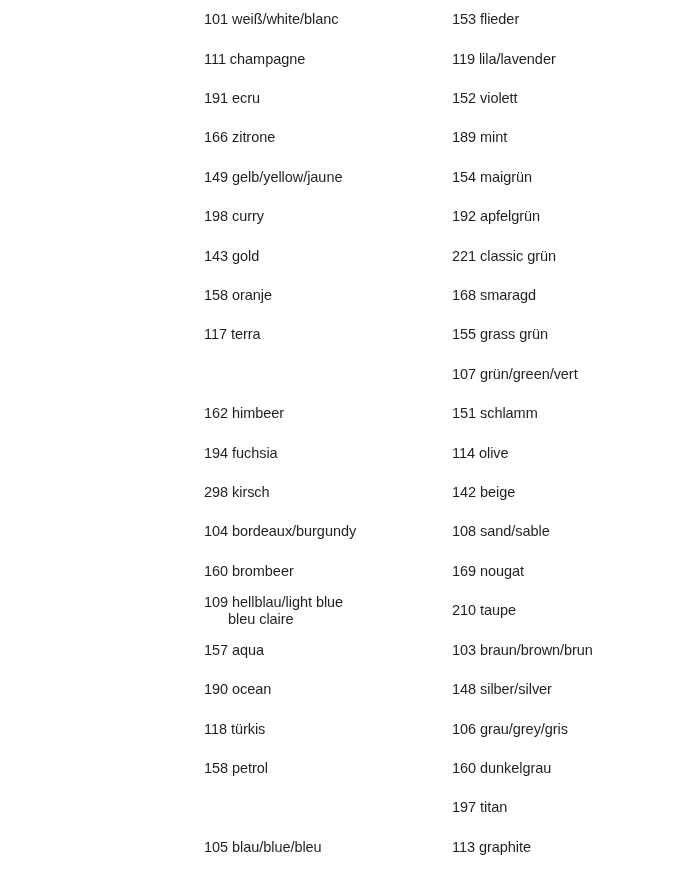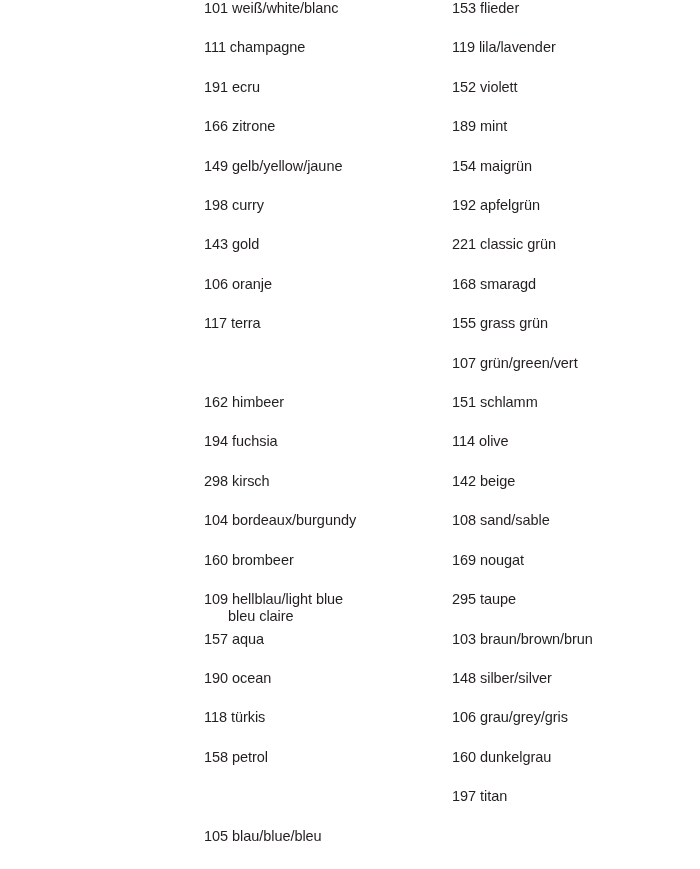--- a/index.html
+++ b/index.html
@@ -28,21 +28,21 @@
     top: 0;
     display: flex;
     flex-direction: column;
   }
 
   #column-left  { left: 105px; width: 345px; }
   #column-right { left: 360px; width: 340px; }
 
   .color-row {
     display: flex;
-    align-items: flex-start;
+    align-items: center;
     height: 39.41px;
   }
 
   .swatch {
     flex: 0 0 auto;
     position: relative;
     overflow: hidden;
     box-shadow: inset 0 0 0 0.4px rgba(0,0,0,0.06);
   }
   #column-left  .swatch { width: 87px; }
@@ -147,21 +147,21 @@
       </div>
       <div class="color-row">
         <div class="swatch"></div>
         <div class="label">
           <span class="line1">143 gold</span>
         </div>
       </div>
       <div class="color-row">
         <div class="swatch" style="background: rgb(244, 118, 15);"></div>
         <div class="label">
-          <span class="line1">106 oranje</span>
+          <span class="line1">158 oranje</span>
         </div>
       </div>
       <div class="color-row">
         <div class="swatch fine" style="background: rgb(206, 112, 66);"></div>
         <div class="label">
           <span class="line1">117 terra</span>
         </div>
       </div>
       <div class="color-row">
         <div class="swatch" style="background: rgb(243, 219, 229);"></div>
@@ -328,21 +328,21 @@
       </div>
       <div class="color-row">
         <div class="swatch" style="background: rgb(194, 82, 42);"></div>
         <div class="label">
           <span class="line1">169 nougat</span>
         </div>
       </div>
       <div class="color-row">
         <div class="swatch" style="background: rgb(77, 75, 71);"></div>
         <div class="label">
-          <span class="line1">295 taupe</span>
+          <span class="line1">210 taupe</span>
         </div>
       </div>
       <div class="color-row">
         <div class="swatch fine" style="background: rgb(110, 50, 40);"></div>
         <div class="label">
           <span class="line1">103 braun/brown/brun</span>
         </div>
       </div>
       <div class="color-row">
         <div class="swatch" style="background: rgb(217, 218, 219);"></div>
@@ -359,20 +359,26 @@
       <div class="color-row">
         <div class="swatch" style="background: rgb(79, 77, 88);"></div>
         <div class="label">
           <span class="line1">160 dunkelgrau</span>
         </div>
       </div>
       <div class="color-row">
         <div class="swatch twill" style="background: rgb(78, 79, 88);"></div>
         <div class="label">
           <span class="line1">197 titan</span>
+        </div>
+      </div>
+      <div class="color-row">
+        <div class="swatch fine" style="background: rgb(52, 52, 55);"></div>
+        <div class="label">
+          <span class="line1">113 graphite</span>
         </div>
       </div>
       <div class="color-row">
         <div class="swatch" style="background: rgb(44, 44, 48);"></div>
         <div class="label"></div>
       </div>
     </div>
 </div>
 
 </body></html>

